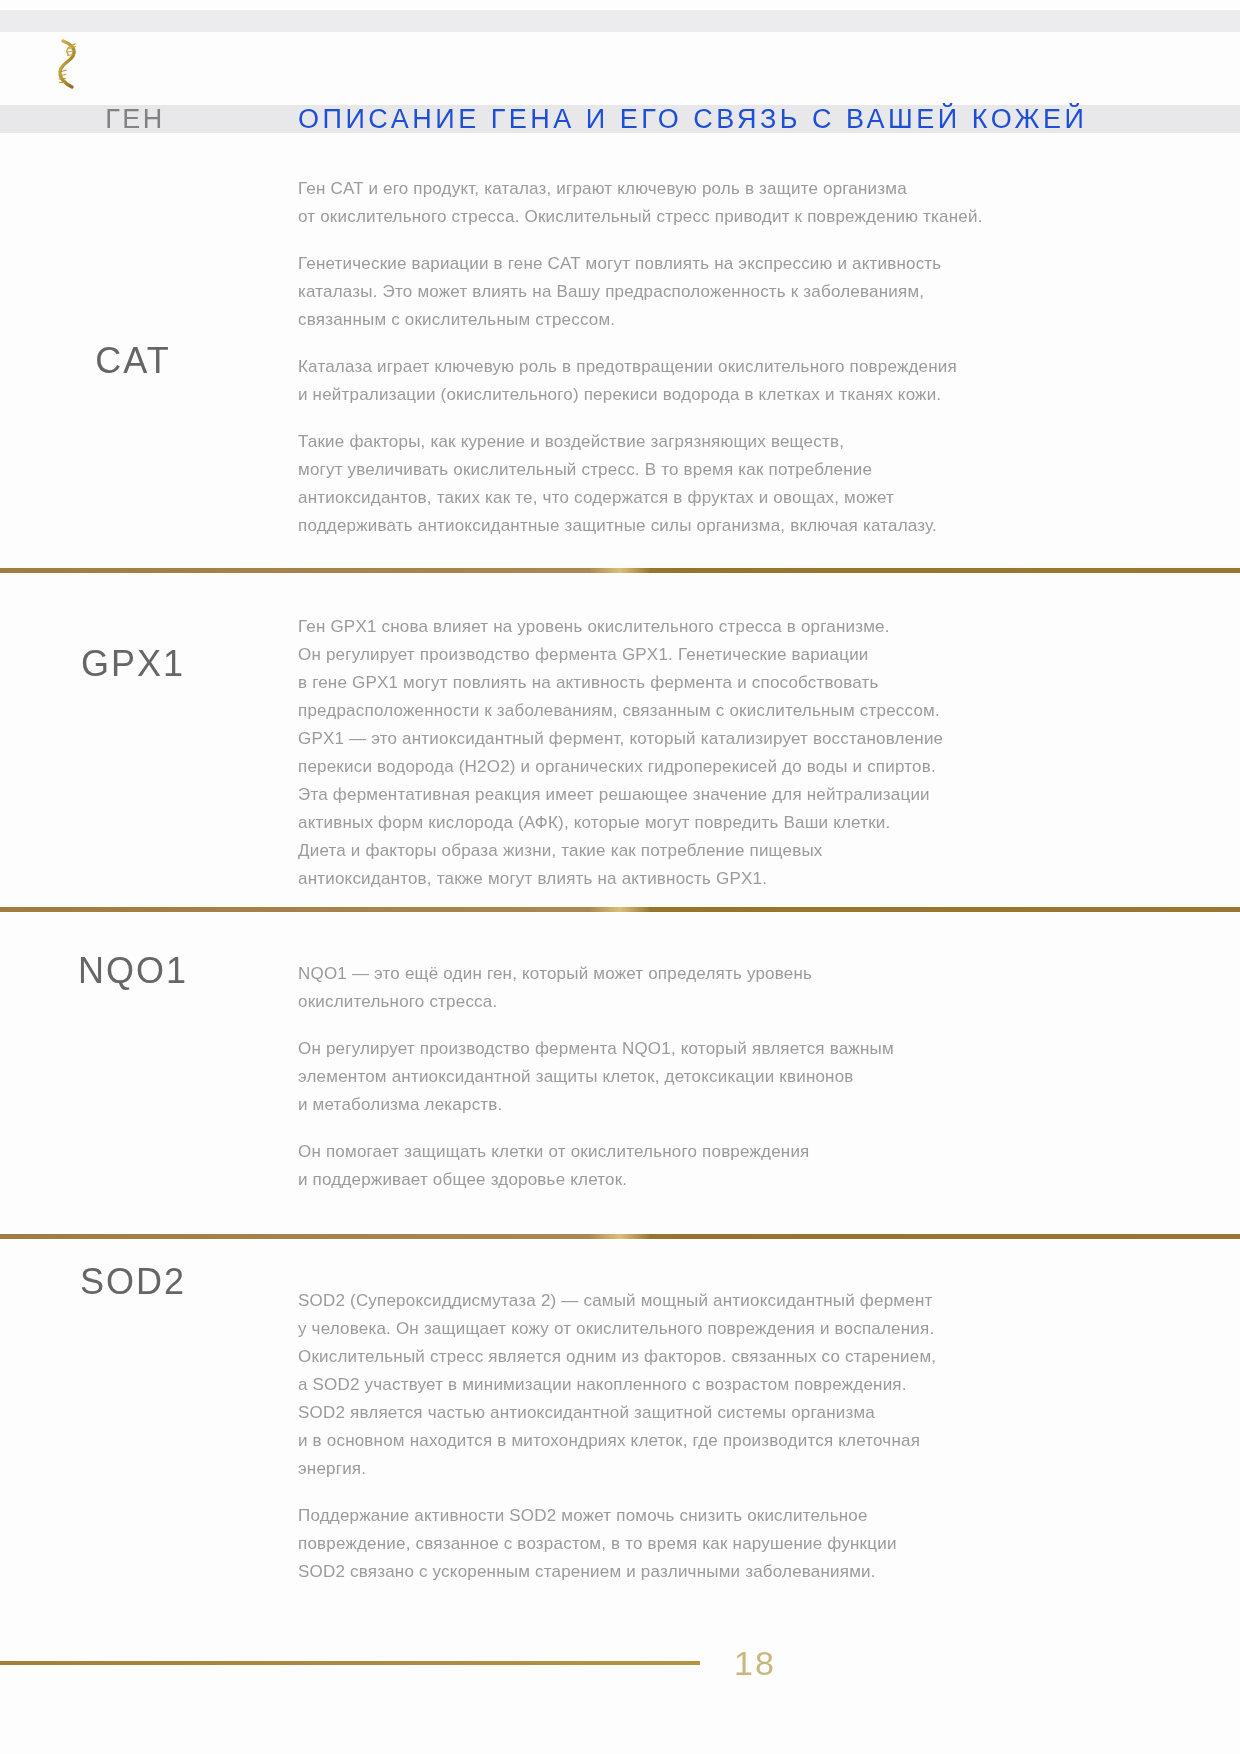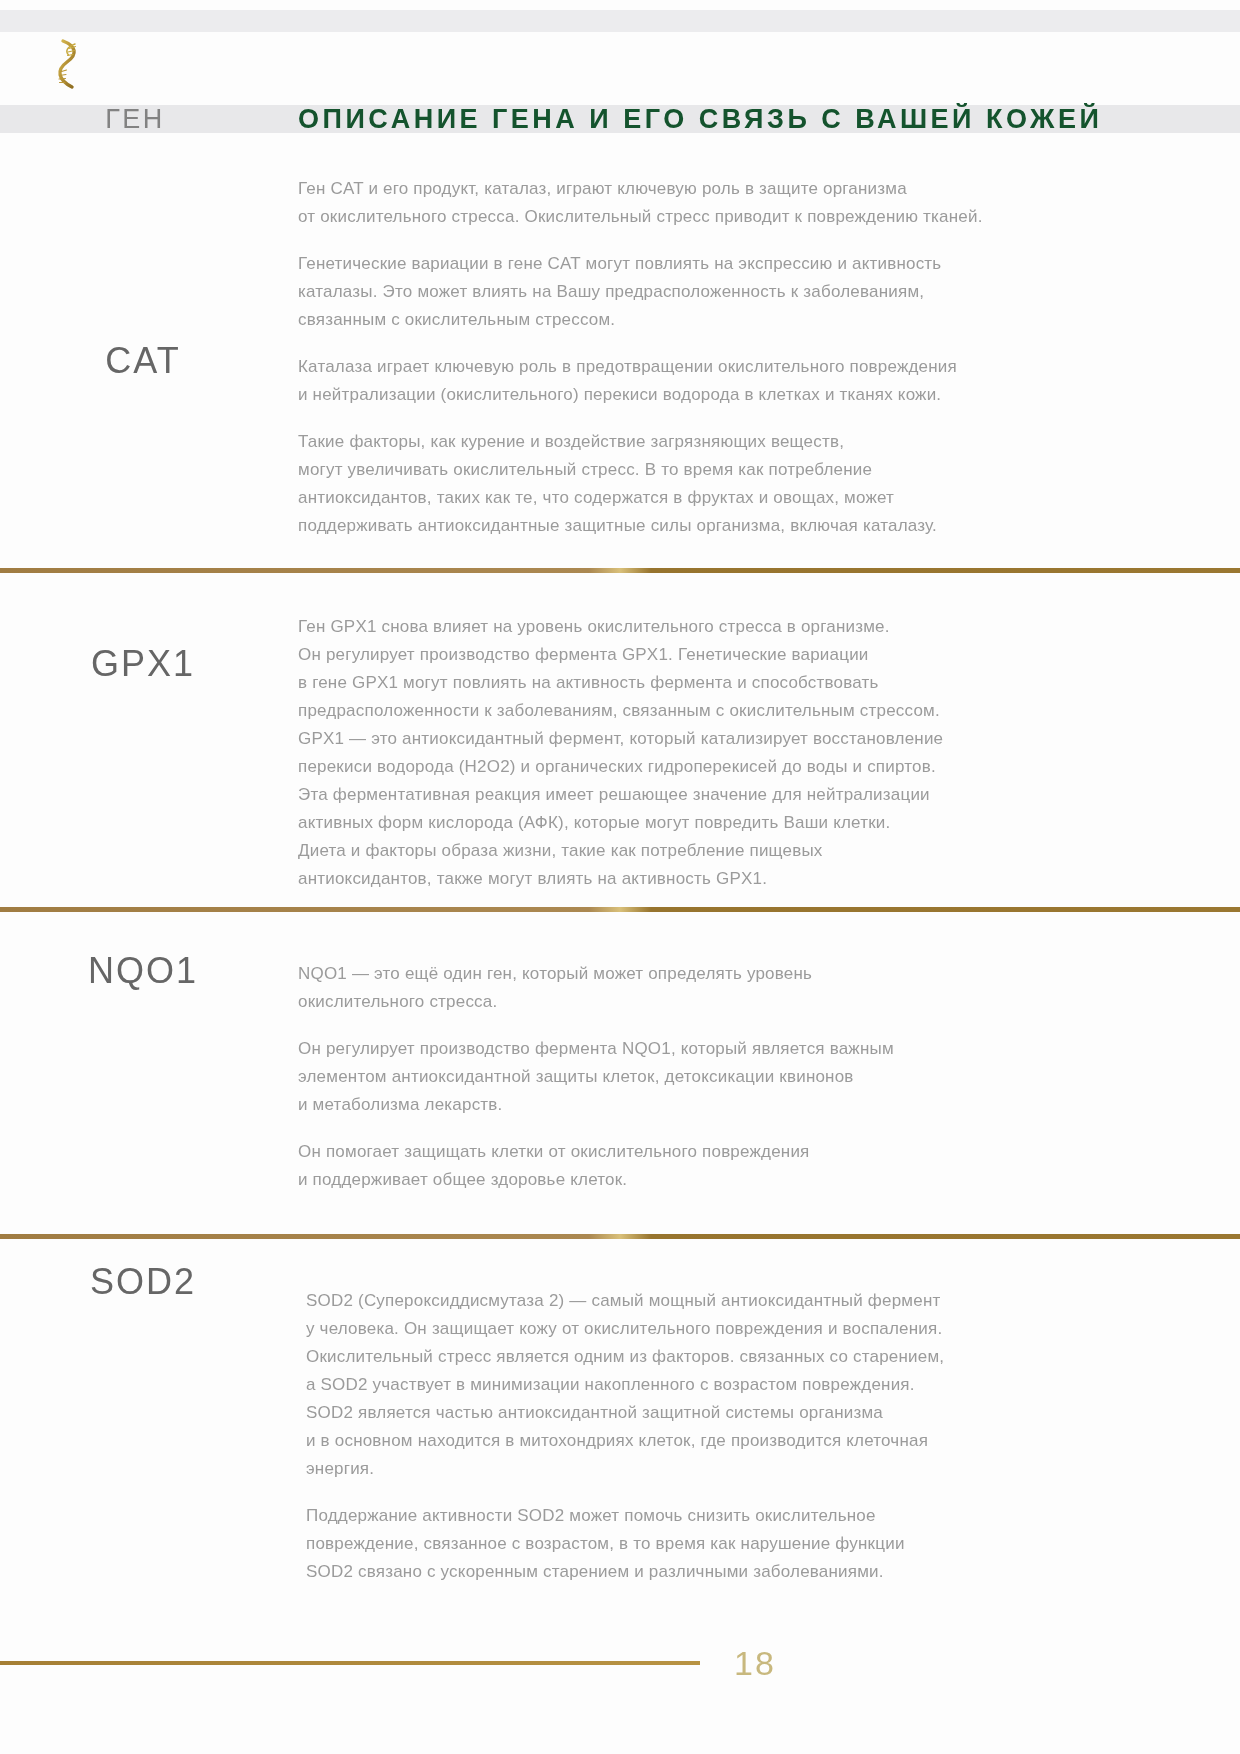--- a/index.html
+++ b/index.html
@@ -40,35 +40,35 @@
     margin-left:35px;
     text-align:center;
     font-size:27px;
     font-weight:300;
     letter-spacing:2.5px;
     color:#828282;
   }
   .col-desc{
     margin-left:63px;
     font-size:27px;
-    font-weight:700;
+    font-weight:400;
     letter-spacing:3.5px;
-    color:#14532d;
+    color:#1d4ed8;
     white-space:nowrap;
   }
   .gene-row{position:relative;}
   .gene-row .divider{
     height:5px;
     background:linear-gradient(90deg,#a07c42 0%,#ab8851 47.5%,#d9c07a 50%,#97742e 52.5%,var(--accent-gold-dark) 100%);
   }
   .gene-row:first-of-type .divider{display:none;}
   .row-inner{position:relative;}
   .gene-label{
     position:absolute;
-    left:43px;
+    left:33px;
     width:200px;
     text-align:center;
     font-size:36px;
     font-weight:300;
     letter-spacing:2px;
     color:var(--gene-label);
   }
   .gene-desc{
     margin-left:298px;
     margin-right:60px;
@@ -80,21 +80,21 @@
   }
   .gene-desc p{white-space:pre-line;}
   .gene-desc p + p{margin-top:19px;}
   
   .gene-row:nth-of-type(1) .row-inner{padding:42px 0 28px;}
   .gene-row:nth-of-type(1) .gene-label{top:207px;}
   .gene-row:nth-of-type(2) .row-inner{padding:40px 0 14px;}
   .gene-row:nth-of-type(2) .gene-label{top:70px;}
   .gene-row:nth-of-type(3) .row-inner{padding:48px 0 40px;}
   .gene-row:nth-of-type(3) .gene-label{top:38px;}
-  .gene-row:nth-of-type(4) .row-inner{padding:48px 8px 25px;}
+  .gene-row:nth-of-type(4) .row-inner{padding:48px 0 25px;}
   .gene-row:nth-of-type(4) .gene-label{top:22px;}
   .page-footer{
     margin-top:26px;
     height:52px;
     display:flex;
     align-items:center;
   }
   .footer-rule{
     width:700px;
     height:4px;

